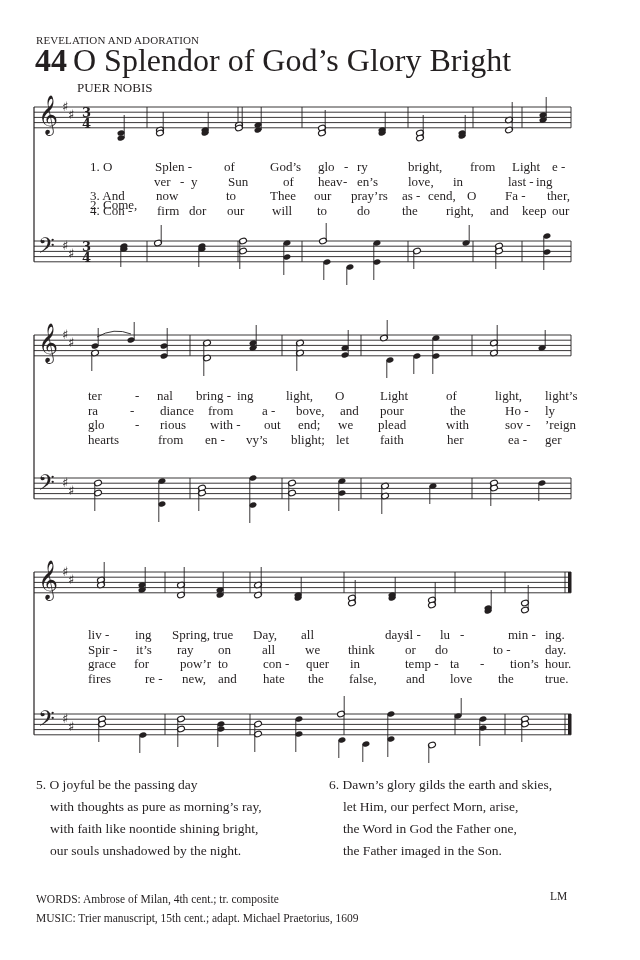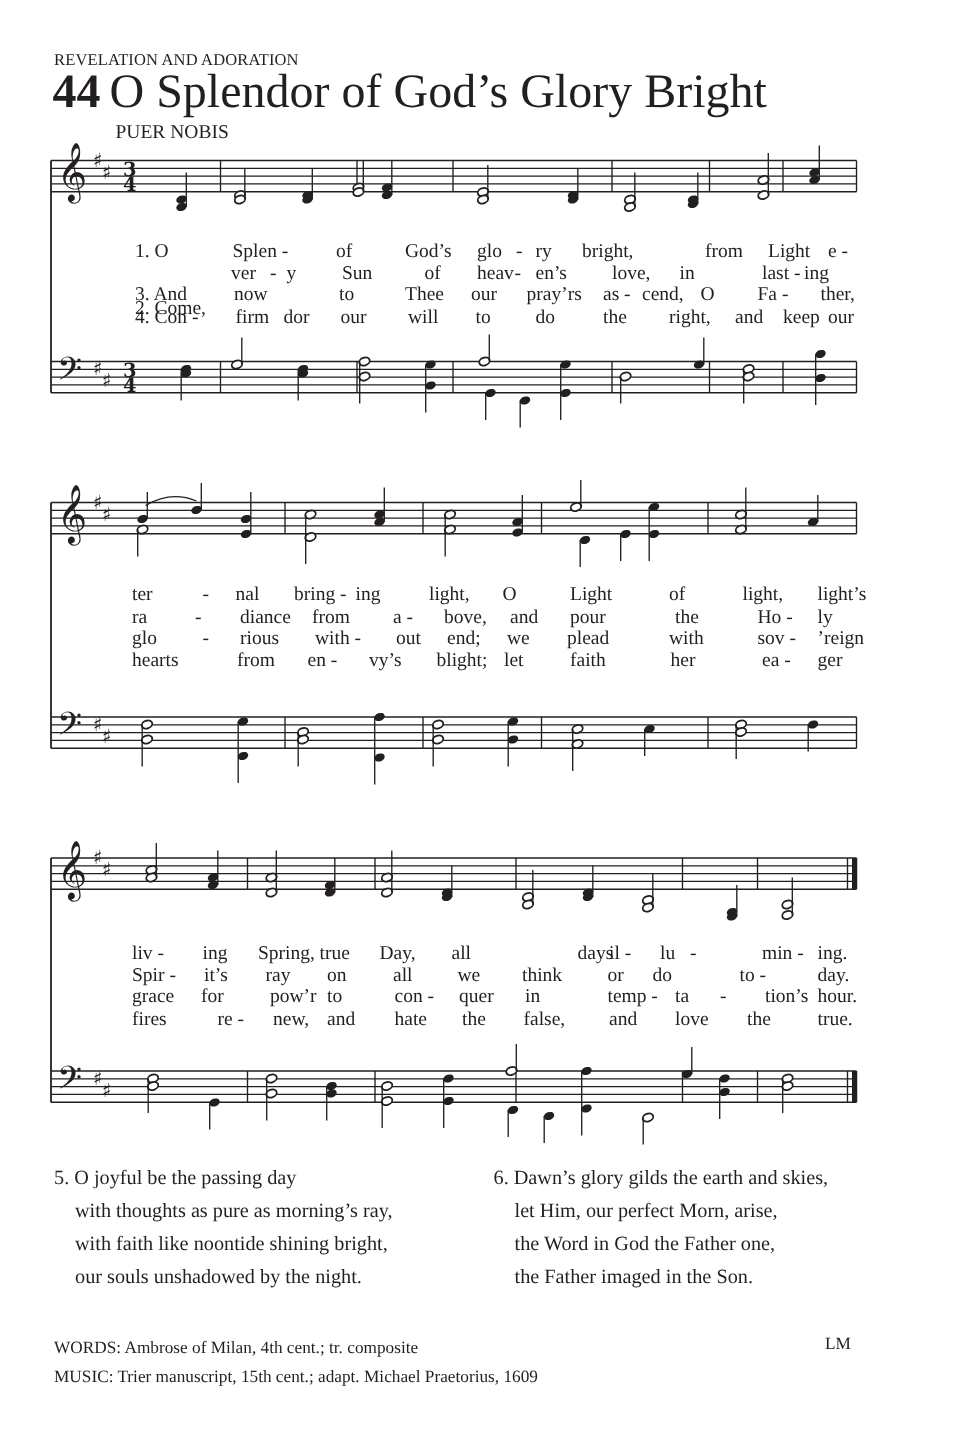--- a/index.html
+++ b/index.html
@@ -336,21 +336,21 @@
 
 <div id="lyrics-layer">
     <span class="lyric left" style="left: 90px; top: 160px;">1. O</span>
     <span class="lyric left" style="left: 155px; top: 160px;">Splen -</span>
     <span class="lyric left" style="left: 189px; top: 160px; margin-top: 44px;">dor</span>
     <span class="lyric left" style="left: 224px; top: 160px;">of</span>
     <span class="lyric left" style="left: 270px; top: 160px;">God’s</span>
     <span class="lyric left" style="left: 318px; top: 160px;">glo</span>
     <span class="lyric left" style="left: 344px; top: 160px;">-</span>
     <span class="lyric left" style="left: 357px; top: 160px;">ry</span>
-    <span class="lyric left" style="left: 388px; top: 160px;">bright,</span>
+    <span class="lyric left" style="left: 408px; top: 160px;">bright,</span>
     <span class="lyric left" style="left: 470px; top: 160px;">from</span>
     <span class="lyric left" style="left: 512px; top: 160px;">Light</span>
     <span class="lyric left" style="left: 552px; top: 160px;">e -</span>
     <span class="lyric left" style="left: 90px; top: 174.5px; margin-top: 23px;">2. Come,</span>
     <span class="lyric left" style="left: 154px; top: 174.5px;">ver</span>
     <span class="lyric left" style="left: 180px; top: 174.5px;">-</span>
     <span class="lyric left" style="left: 191px; top: 174.5px;">y</span>
     <span class="lyric left" style="left: 228px; top: 174.5px;">Sun</span>
     <span class="lyric left" style="left: 283px; top: 174.5px;">of</span>
     <span class="lyric left" style="left: 318px; top: 174.5px;">heav</span>

